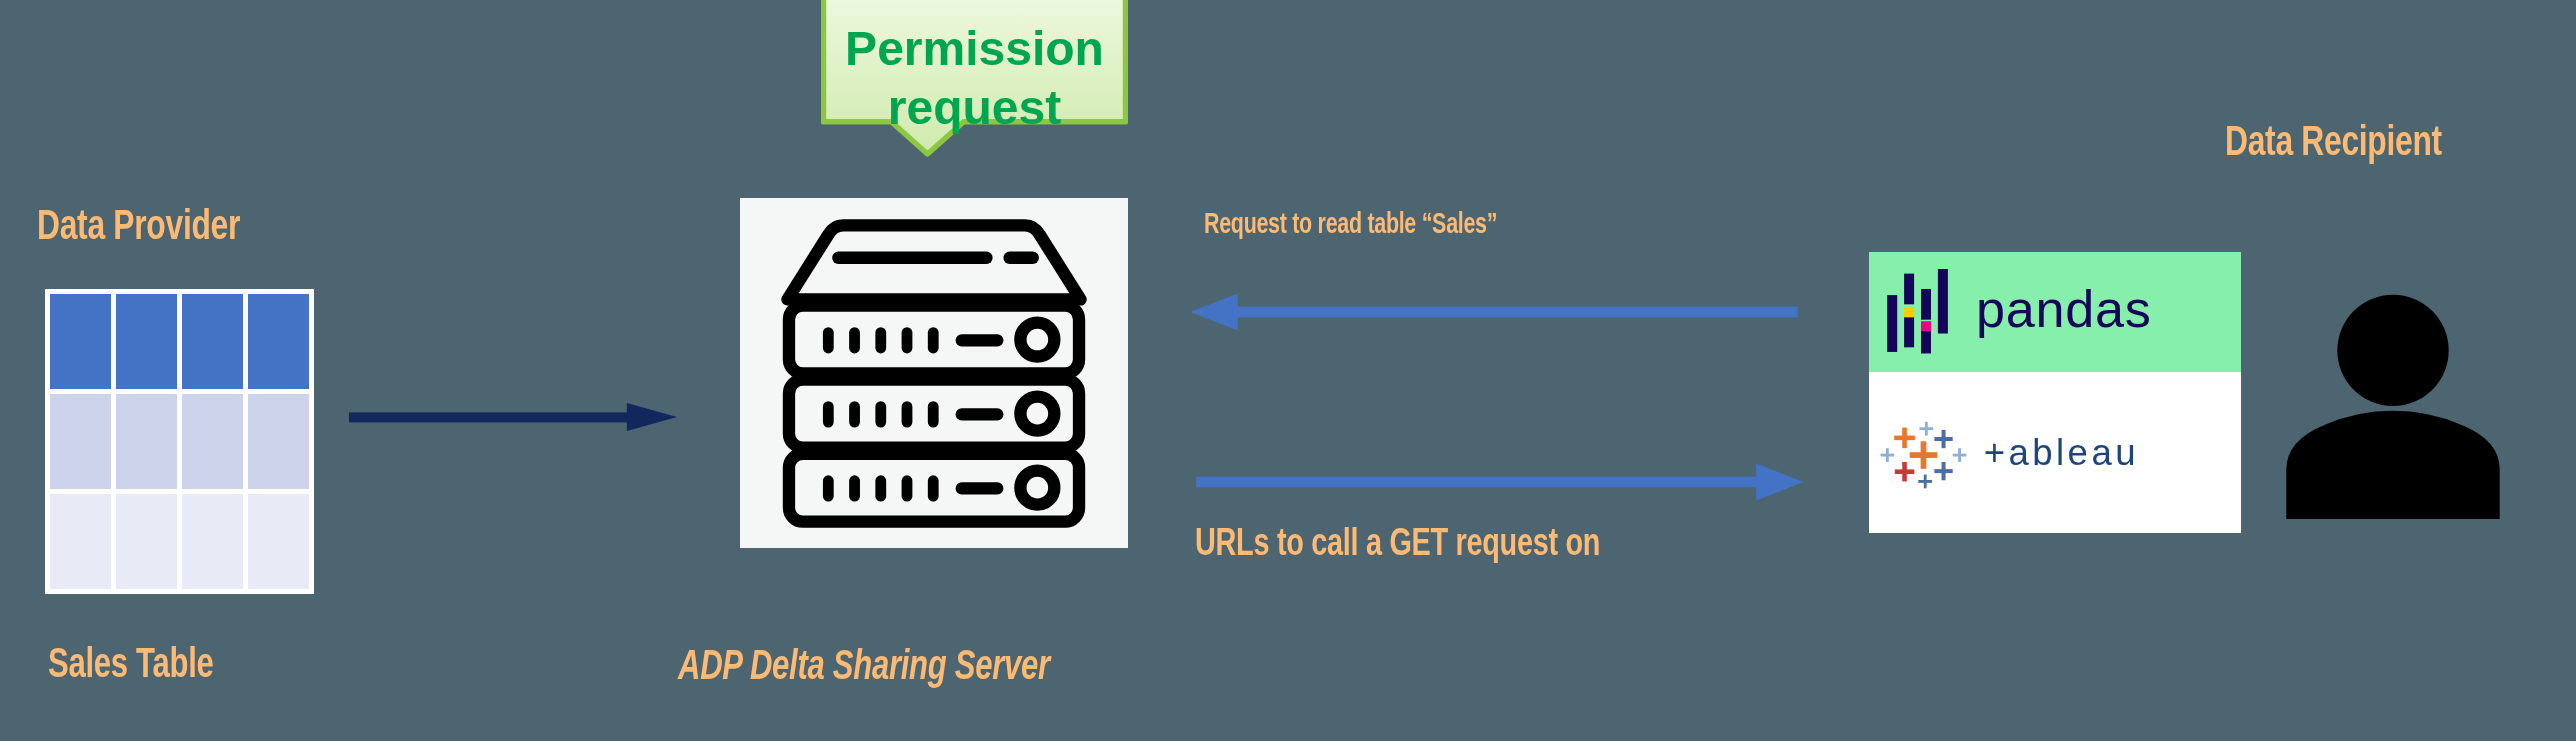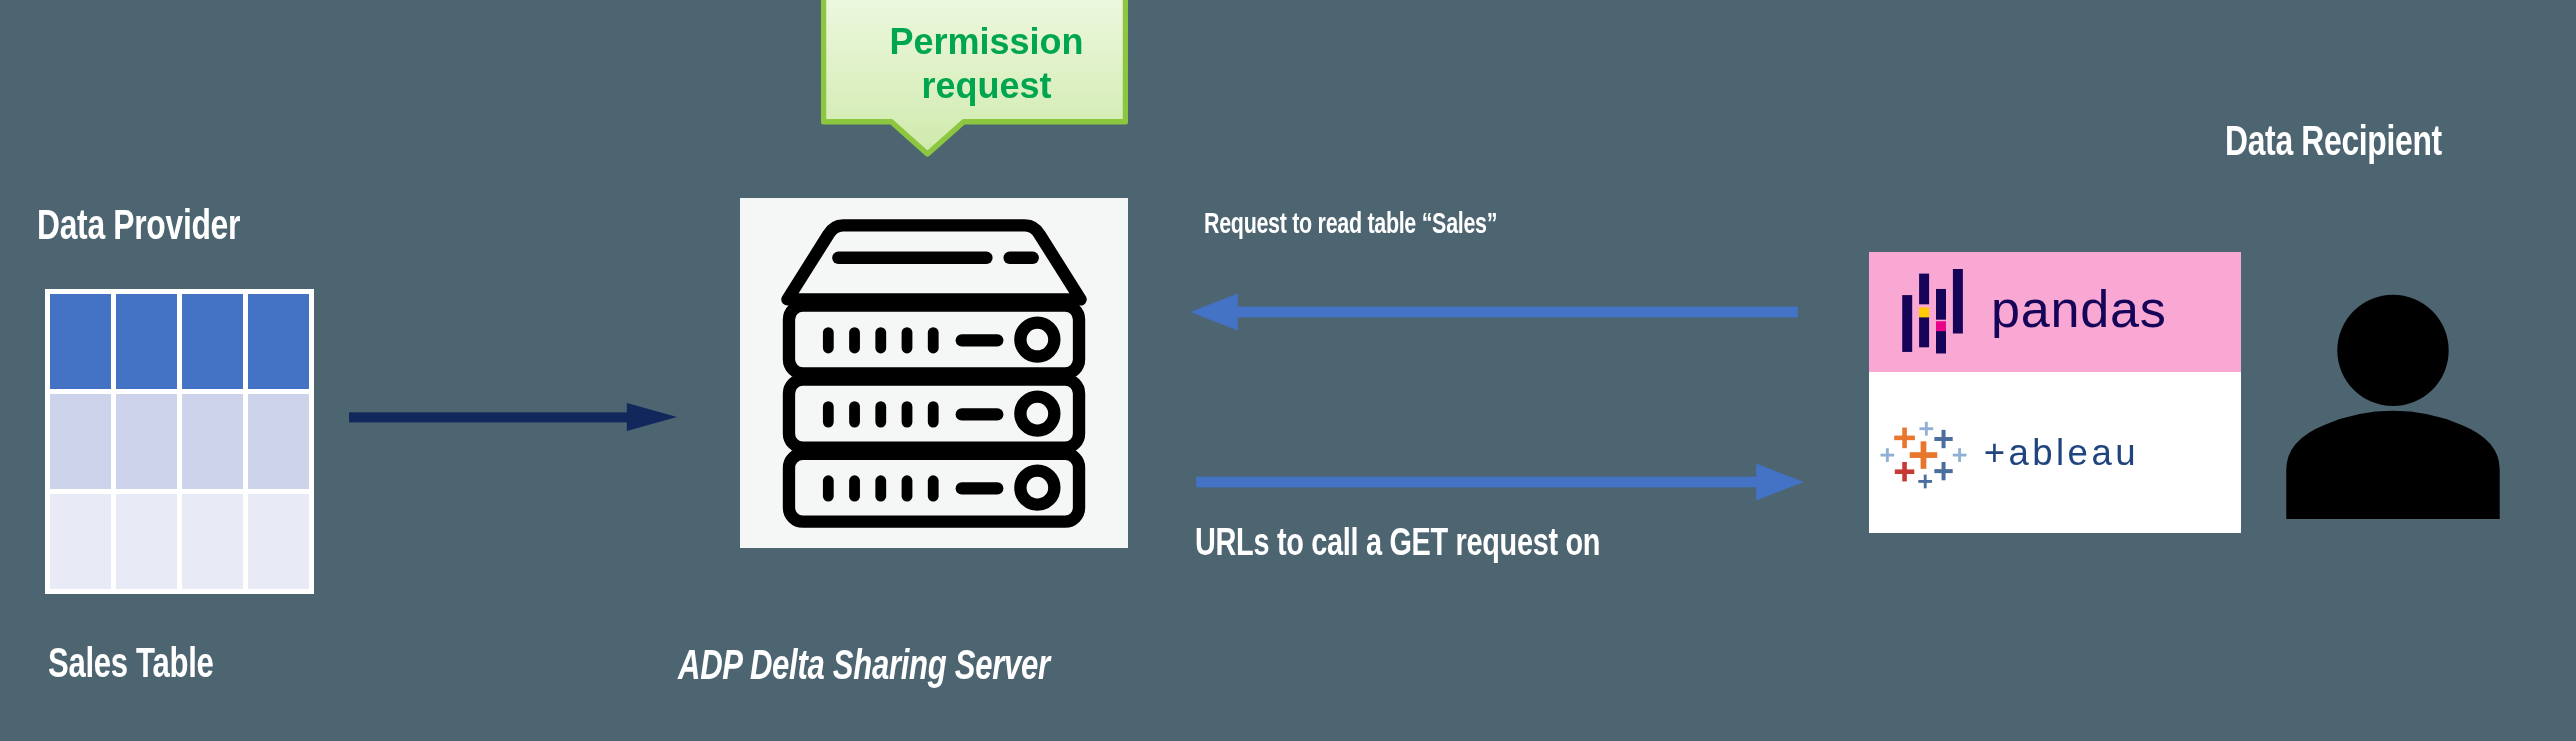--- a/index.html
+++ b/index.html
@@ -16,21 +16,21 @@
   #stage {
     position: relative;
     width: 2576px;
     height: 741px;
     background: #4d6571;
   }
 
   
   .label {
     position: absolute;
-    color: #ffffff;
+    color: #fdba74;
     font-family: "Liberation Sans Narrow", "Liberation Sans", sans-serif;
     font-weight: 700;
     white-space: nowrap;
     letter-spacing: -0.4px;
     transform-origin: left top;
     text-align: center;
   }
   .cond {
     display: inline-block;
     transform: scaleX(0.74);
@@ -87,28 +87,28 @@
   #permission-callout {
     position: absolute;
     left: 821px;
     top: 0px;
     width: 307px;
     height: 171px;
   }
   #permission-callout svg { display: block; }
   #permission-callout-text {
     position: absolute;
-    left: 12px;
+    left: 0;
     top: 20px;
     width: 307px;
     text-align: center;
     color: #00a550;
     font-family: "Liberation Sans Narrow", "Liberation Sans", sans-serif;
     font-weight: 700;
-    font-size: 36px;
+    font-size: 48px;
     line-height: 1.22;
   }
   #permission-callout-text span { display: block; }
 
   
   #server-panel {
     position: absolute;
     left: 740px;
     top: 198px;
     width: 388px;
@@ -166,24 +166,24 @@
     height: 281px;
     background: #f7f7f7;
     overflow: hidden;
   }
   #pandas-logo-row {
     position: absolute;
     left: 0;
     top: 0;
     width: 372px;
     height: 120px;
-    background: #f9a8d4;
+    background: #86efac;
     display: flex;
     align-items: center;
-    padding-left: 30px;
+    padding-left: 15px;
     box-sizing: border-box;
   }
   #tableau-logo-row {
     position: absolute;
     left: 0;
     top: 120px;
     width: 372px;
     height: 161px;
     background: #ffffff;
     display: flex;

